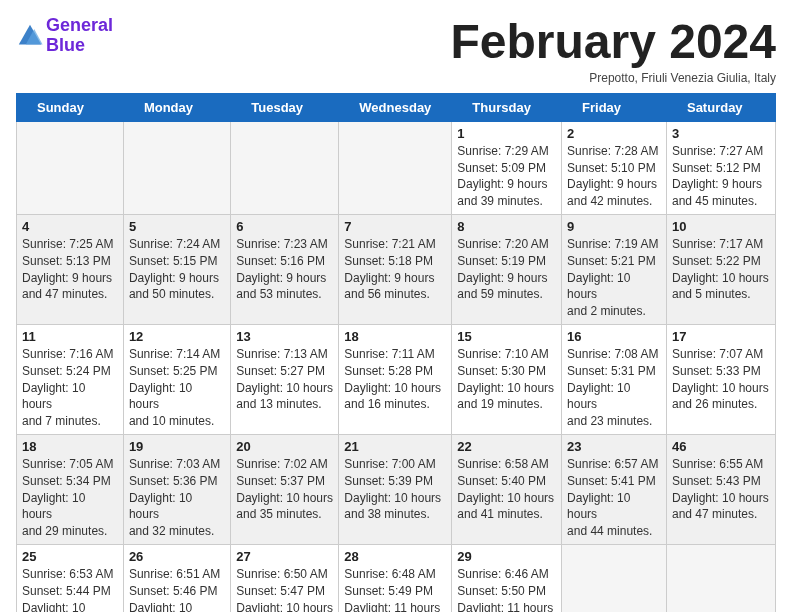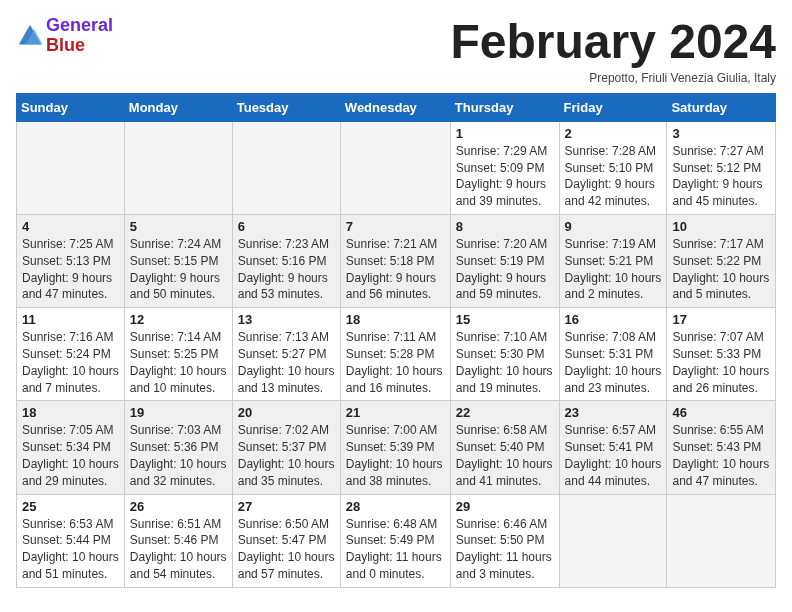--- a/index.html
+++ b/index.html
@@ -20,21 +20,21 @@
       display: flex;
       align-items: center;
     }
     .logo-text {
       font-size: 18px;
       font-weight: bold;
       color: #333;
       line-height: 1.1;
     }
     .logo-text .general { color: #6d28d9; text-align: right; }
-    .logo-text .blue { color: #b91c1c; margin-top: 25px; }
+    .logo-text .blue { color: #6d28d9; margin-top: 25px; }
     .logo-icon {
       width: 28px;
       height: 28px;
       margin-right: 2px;
     }
     .title-area {
       text-align: right;
     }
     .month-year {
       font-size: 48px;
@@ -50,21 +50,21 @@
     .calendar {
       width: 100%;
       border-collapse: collapse;
       margin-top: 8px;
     }
     .calendar th {
       background: #1a6bbf;
       color: #fff;
       font-size: 13px;
       font-weight: bold;
-      padding: 6px 4px;
+      padding: 6px 20px;
       text-align: left;
       border: 1px solid #1a6bbf;
     }
     .calendar td {
       border: 1px solid #ccc;
       vertical-align: top;
       padding: 4px 5px;
       width: 113px;
       min-height: 80px;
       font-size: 10.5px;

